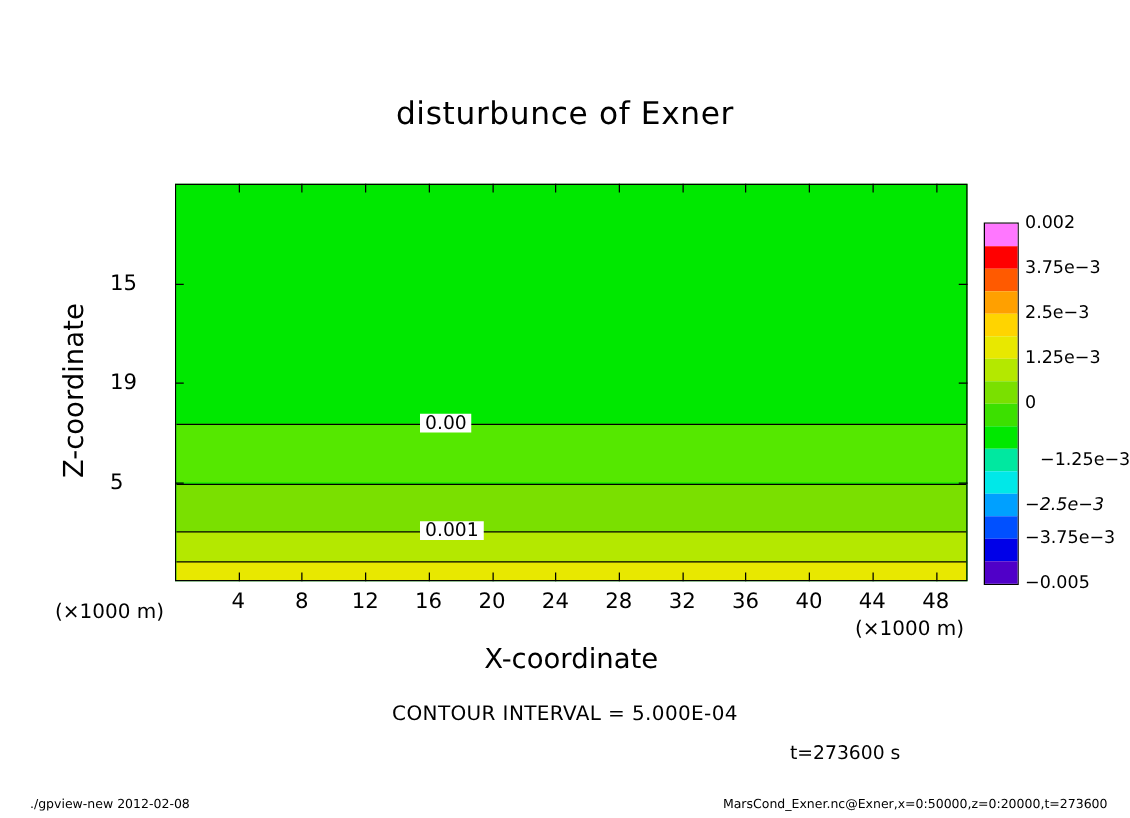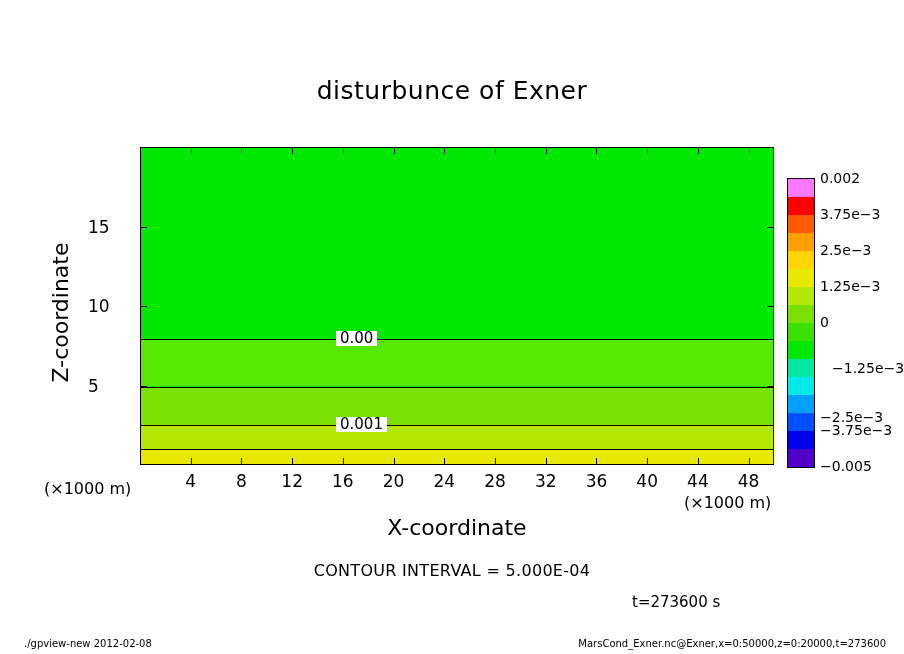--- a/index.html
+++ b/index.html
@@ -245,21 +245,21 @@
       <div class="tick-x bottom" style="left: 697.92px; top: 458px;"></div>
       <div class="xlabel-tick" style="left: 677.92px; top: 471px;">44</div>
       <div class="tick-x top" style="left: 748.64px;"></div>
       <div class="tick-x bottom" style="left: 748.64px; top: 458px;"></div>
       <div class="xlabel-tick" style="left: 728.64px; top: 471px;">48</div>
       <div class="tick-y left" style="top: 385.5px;"></div>
       <div class="tick-y right" style="top: 385.5px;"></div>
       <div class="ylabel-tick" style="left: 88px; top: 375.5px;">5</div>
       <div class="tick-y left" style="top: 306px;"></div>
       <div class="tick-y right" style="top: 306px;"></div>
-      <div class="ylabel-tick" style="left: 88px; top: 296px;">10</div>
+      <div class="ylabel-tick" style="left: 88px; top: 296px;">19</div>
       <div class="tick-y left" style="top: 226.5px;"></div>
       <div class="tick-y right" style="top: 226.5px;"></div>
       <div class="ylabel-tick" style="left: 88px; top: 216.5px;">15</div>
     </div>
 
   <div id="x-axis-title">X-coordinate</div>
   <div id="y-axis-title">Z-coordinate</div>
   <div id="x-units-left">(×1000 m)</div>
   <div id="x-units-right">(×1000 m)</div>
 
@@ -281,21 +281,21 @@
       <div class="cb-cell" style="background: rgb(0, 0, 232);"></div>
       <div class="cb-cell" style="background: rgb(80, 0, 200);"></div>
     </div>
   <div id="colorbar-labels">
       <div class="cb-label" style="top: 170px;">0.002</div>
       <div class="cb-label" style="top: 206px;">3.75e−3</div>
       <div class="cb-label" style="top: 242px;">2.5e−3</div>
       <div class="cb-label" style="top: 278px;">1.25e−3</div>
       <div class="cb-label" style="top: 314px;">0</div>
       <div class="cb-label" style="top: 360px; margin-left: 12px;">−1.25e−3</div>
-      <div class="cb-label" style="top: 409px;">−2.5e−3</div>
+      <div class="cb-label" style="top: 396px; font-style: italic;">−2.5e−3</div>
       <div class="cb-label" style="top: 422px;">−3.75e−3</div>
       <div class="cb-label" style="top: 458px;">−0.005</div>
     </div>
 
   <div id="contour-interval">CONTOUR INTERVAL = 5.000E-04</div>
   <div id="time-stamp">t=273600 s</div>
   <div id="footer-left">./gpview-new  2012-02-08</div>
   <div id="footer-right">MarsCond_Exner.nc@Exner,x=0:50000,z=0:20000,t=273600</div>
 
 </div>

